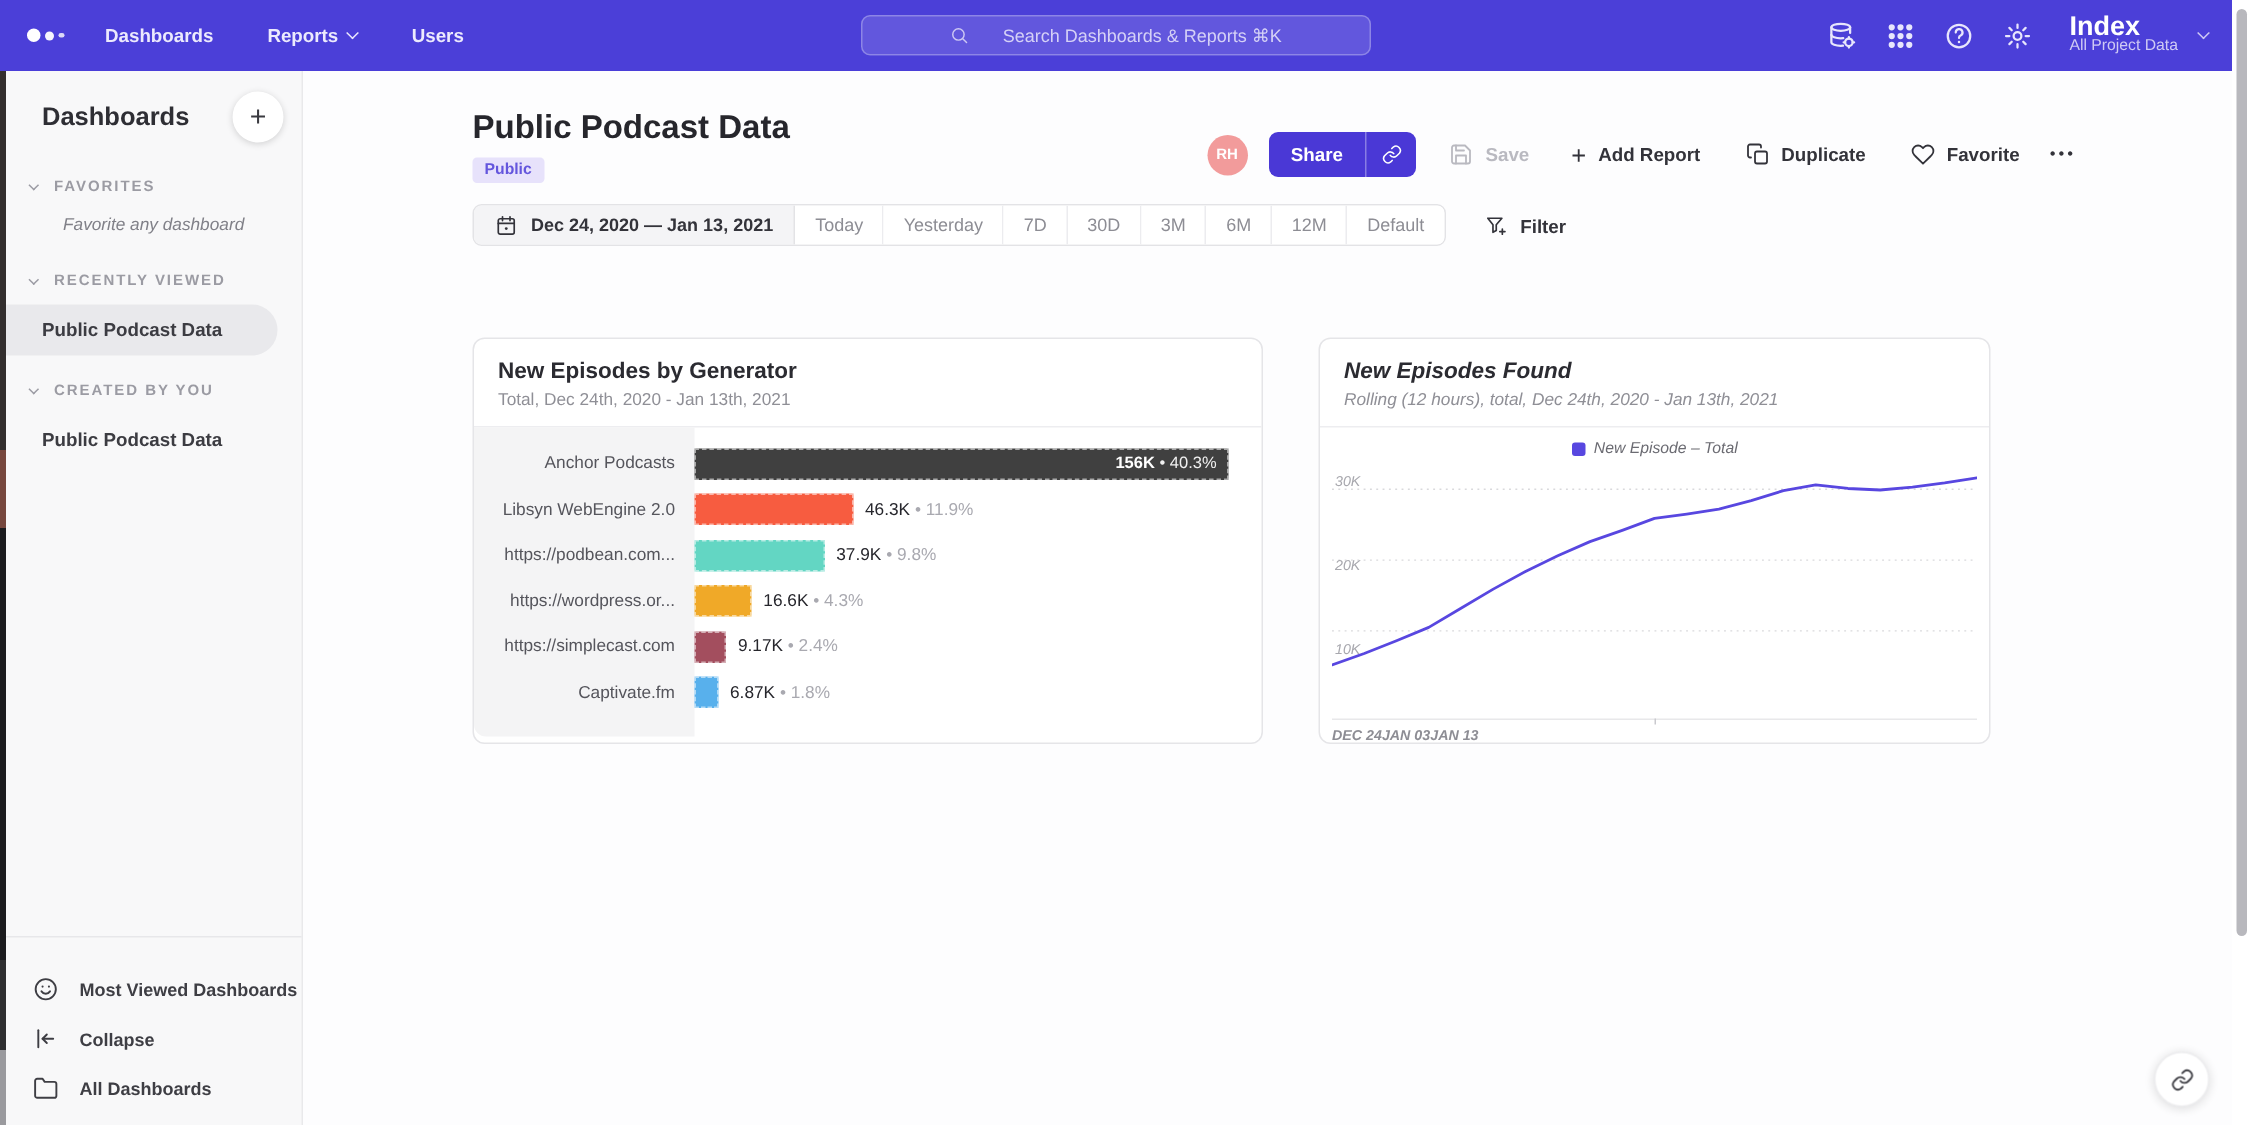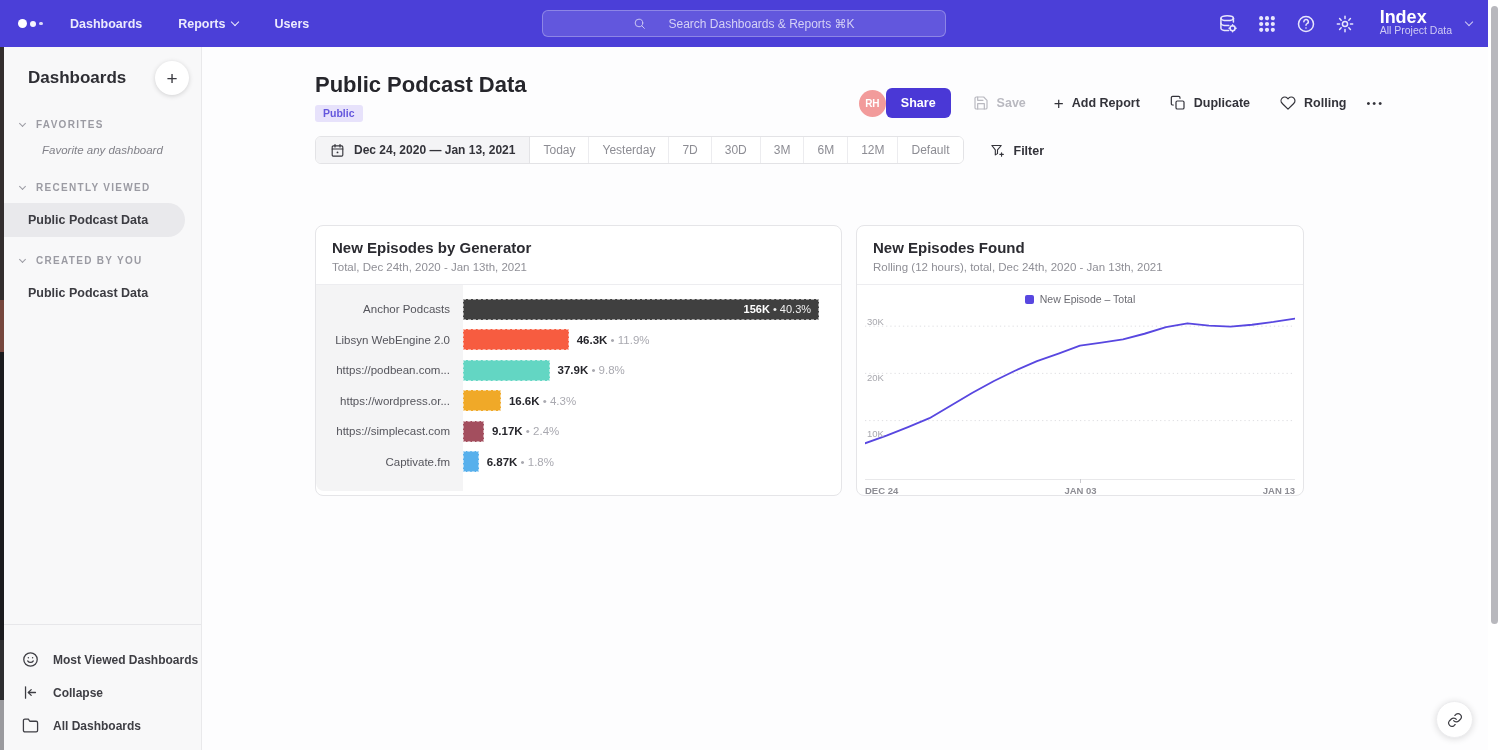--- a/index.html
+++ b/index.html
@@ -20,21 +20,21 @@
     display:flex;align-items:center;z-index:50;color:#eceafd;}
   .logo{display:flex;align-items:center;gap:3px;margin-left:18px;width:30px;}
   .logo i{display:block;border-radius:50%;background:#fff;}
   .logo i:nth-child(1){width:9px;height:9px;}
   .logo i:nth-child(2){width:6px;height:6px;opacity:.95;}
   .logo i:nth-child(3){width:3.5px;height:3.5px;opacity:.8;}
   .nav-items{display:flex;align-items:center;gap:36px;margin-left:22px;}
   .nav-item{display:flex;align-items:center;gap:7px;font-size:12.5px;font-weight:700;cursor:pointer;}
   .chev{display:inline-block;width:6px;height:6px;border-right:1.5px solid currentColor;
     border-bottom:1.5px solid currentColor;transform:rotate(45deg);margin-top:-3px;}
-  .searchbar{position:absolute;left:50%;transform:translateX(-50%);top:10px;width:404px;height:27px;
+  .searchbar{position:absolute;left:50%;transform:translateX(-50%);top:10px;width:340px;height:27px;
     background:rgba(255,255,255,.13);border:1px solid rgba(255,255,255,.28);border-radius:6px;
     display:flex;align-items:center;justify-content:center;gap:22px;color:#d5d1f6;cursor:pointer;}
   .searchbar .icon{width:13px;height:13px;color:#cdc8f3;}
   .searchbar span{font-size:12px;}
   .nav-right{position:absolute;right:16px;top:0;height:47px;display:flex;align-items:center;gap:19px;}
   .nav-ic{width:20px;height:20px;color:#e8e6fc;position:relative;cursor:pointer;}
   .project{display:flex;align-items:center;gap:14px;margin-left:6px;cursor:pointer;}
   .project .pname{font-size:18px;font-weight:700;color:#fff;line-height:14px;}
   .project .psub{font-size:10.5px;color:#cfcaf4;line-height:13px;}
 
@@ -58,22 +58,22 @@
   .sb-foot-item .icon{width:17px;height:17px;color:#3e3e44;}
   .sb-foot-item span{font-size:12px;font-weight:700;color:#3e3e44;}
 
   
   .page-title{position:absolute;left:315px;top:72px;font-size:22px;font-weight:700;color:#26262c;}
   .badge{position:absolute;left:315px;top:105px;padding:2px 8px 3px;border-radius:3px;
     background:#e7e2fb;color:#6456dd;font-size:10.5px;font-weight:600;}
   .actions{position:absolute;top:88px;right:116px;display:flex;align-items:center;}
   .avatar{width:27px;height:27px;border-radius:50%;background:#f29b9b;color:#fff;font-size:10px;
     font-weight:700;display:flex;align-items:center;justify-content:center;cursor:pointer;}
-  .sharebtn{display:flex;background:#4a38d6;border-radius:6px;overflow:hidden;
-    height:30px;color:#fff;cursor:pointer;flex-direction:column;}
+  .sharebtn{display:flex;margin-left:14px;background:#4a38d6;border-radius:6px;overflow:hidden;
+    height:30px;color:#fff;cursor:pointer;}
   .sharebtn .sh-label{padding:0 15px;font-size:12.5px;font-weight:700;line-height:30px;}
   .sharebtn .sh-link{width:34px;border-left:1px solid rgba(255,255,255,.35);
     display:flex;align-items:center;justify-content:center;}
   .sharebtn .icon{width:14px;height:14px;color:#fff;}
   .act{display:flex;align-items:center;gap:8px;cursor:pointer;font-size:12.5px;font-weight:700;color:#33333a;}
   .act .icon{width:16px;height:16px;color:#33333a;}
   .act.disabled{color:#b9b9c0;cursor:default;}
   .act.disabled .icon{color:#b9b9c0;}
   .act.save{margin-left:22px;}
   .act.add{margin-left:28px;}
@@ -91,47 +91,47 @@
   .preset{padding:0 13px;line-height:26px;border-right:1px solid #ececef;font-size:12px;
     color:#8d8d94;cursor:pointer;background:#fff;}
   .preset:last-child{border-right:none;}
   .filter{display:flex;align-items:flex-end;gap:9px;margin-left:26px;cursor:pointer;}
   .filter .icon{width:15px;height:15px;color:#33333a;}
   .filter span{font-size:12.5px;font-weight:700;color:#33333a;}
 
   
   .card{position:absolute;top:187px;background:#fff;border:1px solid #e5e5e8;border-radius:8px;height:271px;margin-top:38px;}
   .card1{left:315px;width:527px;}
-  .card2{left:856px;width:448px;}
+  .card2{left:879px;width:448px;font-style:italic;}
   .card-head{padding:13px 16px 11px;border-bottom:1px solid #ededf0;}
   .card-title{font-size:15px;font-weight:700;color:#2b2b31;}
   .card-sub{font-size:11.5px;color:#8f8f96;margin-top:5px;}
   .card1 .body{position:relative;height:206px;padding-top:9px;}
   .label-col{position:absolute;left:0;top:0;bottom:0;width:147px;background:#f4f4f5;
     border-bottom-left-radius:8px;}
   .bar-row{position:relative;display:flex;align-items:center;height:30.5px;}
   .bar-label{width:147px;text-align:right;padding-right:13px;font-size:11.5px;color:#55555c;
     flex:none;white-space:nowrap;overflow:hidden;}
   .bar-area{flex:1;display:flex;align-items:center;height:100%;}
   .bar{height:21px;display:flex;align-items:center;justify-content:flex-end;
     border:1px dashed rgba(255,255,255,.55);}
   .bar .inlab{font-size:11px;color:#fff;padding-right:7px;white-space:nowrap;}
   .bar .inlab b{font-weight:700;}
   .outlab{margin-left:8px;font-size:11.5px;white-space:nowrap;}
-  .outlab b{font-weight:700;color:#26262c;}
+  .outlab b{font-weight:400;color:#26262c;}
   .outlab .pct{color:#a9a9b0;}
   .card2 .body{padding-top:5px;}
   .legend{display:flex;align-items:center;justify-content:center;gap:6px;height:18px;}
   .legend .sw{width:9px;height:9px;border-radius:2px;}
   .legend span{font-size:10.5px;color:#6b6b72;}
   .plot{position:relative;margin:4px 8px 0;height:168px;border-bottom:1px solid #e8e8ea;}
   .plot svg{position:absolute;inset:0;}
   .ylab{position:absolute;left:2px;font-size:9.5px;color:#a8a8ae;}
   .xtick{position:absolute;left:50%;top:100%;width:1px;height:4px;background:#c9c9ce;}
-  .xlabels{display:flex;justify-content:space-between;margin:5px 8px 0;
+  .xlabels{display:flex;justify-content:flex-start;margin:5px 8px 0;
     font-size:9.5px;font-weight:700;color:#8d8d94;}
 
   
   .float-link{position:fixed;right:27px;bottom:12px;width:37px;height:37px;border-radius:50%;
     background:#fff;border:1px solid #ececee;box-shadow:0 1px 7px rgba(0,0,0,.14);
     display:flex;align-items:center;justify-content:center;cursor:pointer;z-index:70;}
   .float-link .icon{width:16px;height:16px;color:#3e3e44;}
   .scroll-track{position:fixed;right:0;top:0;bottom:0;width:12px;background:#fff;z-index:80;}
   .scroll-thumb{position:absolute;right:2.5px;top:6px;width:7px;height:618px;background:#b8b8bd;border-radius:4px;}
 </style>
@@ -314,21 +314,21 @@
           </svg>
         </span>
       <span>Duplicate</span>
     </div>
     <div class="act fav">
       <span class="icon">
           <svg viewBox="0 0 24 24" fill="none" stroke="currentColor" stroke-width="1.8" stroke-linecap="round" stroke-linejoin="round">
             <path d="M20.8 4.6a5.5 5.5 0 0 0-7.8 0L12 5.7l-1-1.1a5.5 5.5 0 0 0-7.8 7.8l1 1.1L12 21.2l7.8-7.7 1-1.1a5.5 5.5 0 0 0 0-7.8z"></path>
           </svg>
         </span>
-      <span>Rolling</span>
+      <span>Favorite</span>
     </div>
     <div class="more">•••</div>
   </div>
 
   <div class="datebar">
     <div class="dr-box">
       <div class="dr-date">
         <span class="icon">
             <svg viewBox="0 0 24 24" fill="none" stroke="currentColor" stroke-width="1.8" stroke-linecap="round" stroke-linejoin="round">
               <rect x="3.5" y="4.5" width="17" height="16.5" rx="2"></rect>

